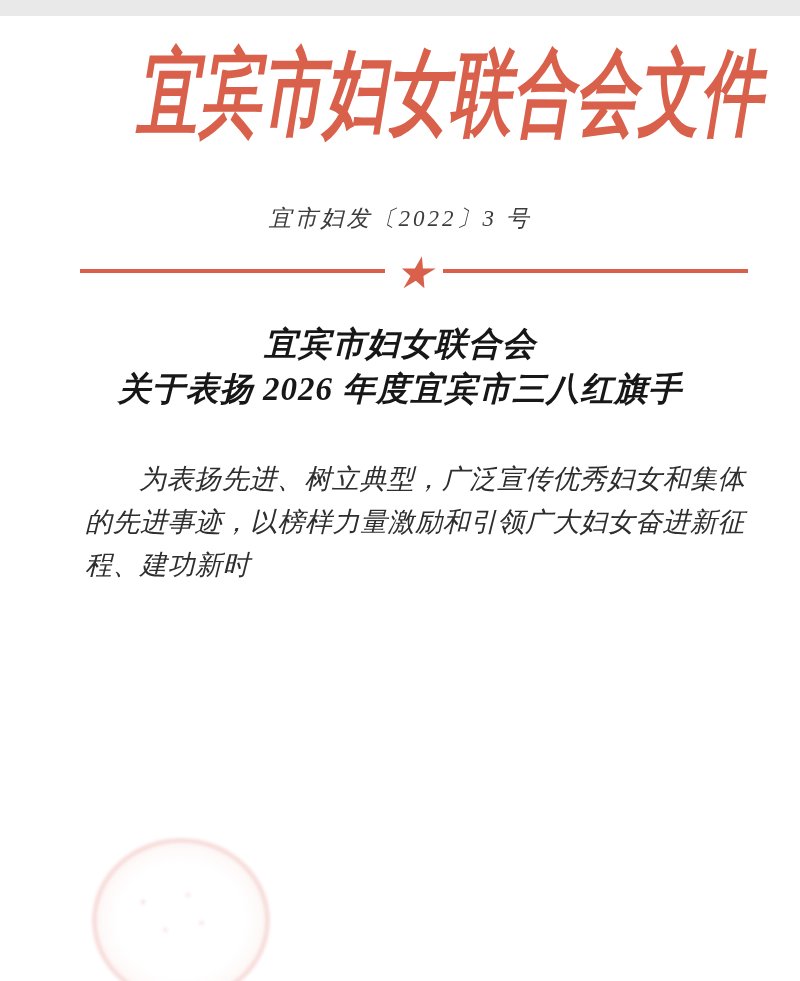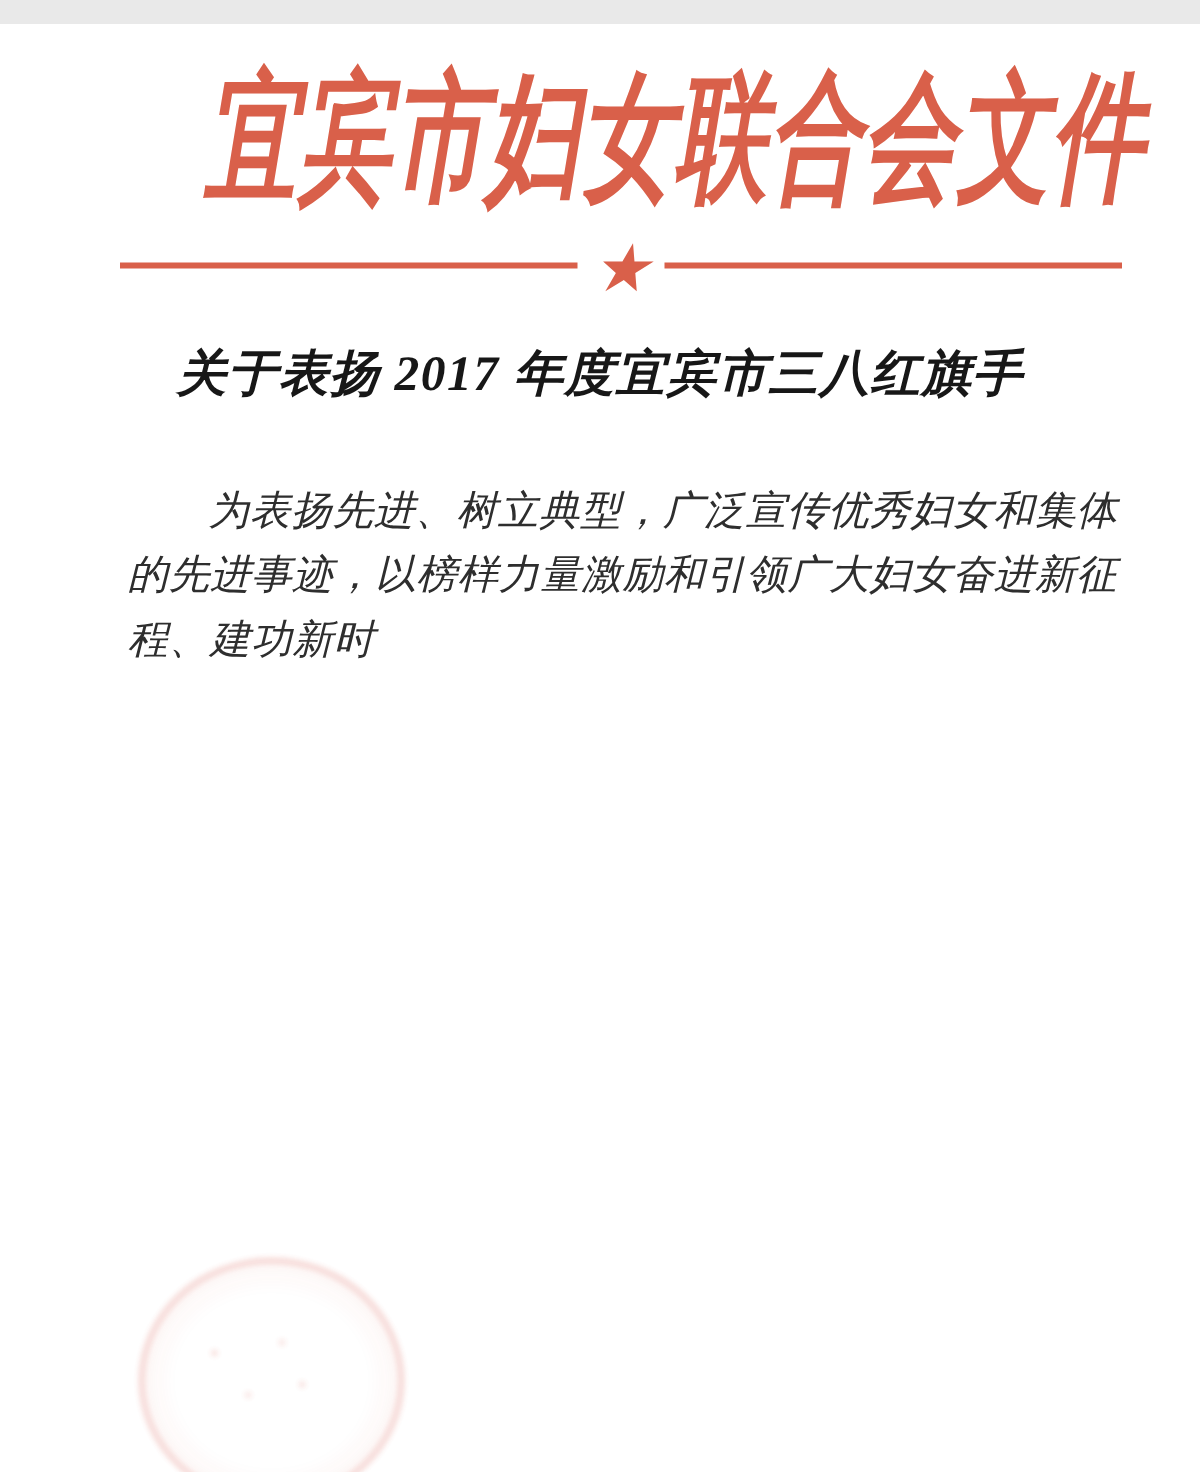--- a/index.html
+++ b/index.html
@@ -109,29 +109,31 @@
       radial-gradient(circle at 85% 60%, rgba(216,84,68,0.16) 2px, transparent 3px);
   }
 </style>
 </head>
 <body>
 
 <div class="page">
 
   <div class="letterhead">宜宾市妇女联合会文件</div>
 
+  <div class="docnum">宜市妇发〔2022〕3 号</div>
 
   <div class="divider">
     <span class="seg"></span>
     <span class="star">★</span>
     <span class="seg"></span>
   </div>
 
   <div class="doc-title">
-    <div>关于表扬 2017 年度宜宾市三八红旗手</div>
+    <div>宜宾市妇女联合会</div>
+    <div>关于表扬 2026 年度宜宾市三八红旗手</div>
   </div>
 
   <div class="bodytext">
     <p class="indent">为表扬先进、树立典型，广泛宣传优秀妇女和集体的先进事迹，以榜样力量激励和引领广大妇女奋进新征程、建功新时</p>
   </div>
 
   <div class="seal"></div>
 
 </div>
 

